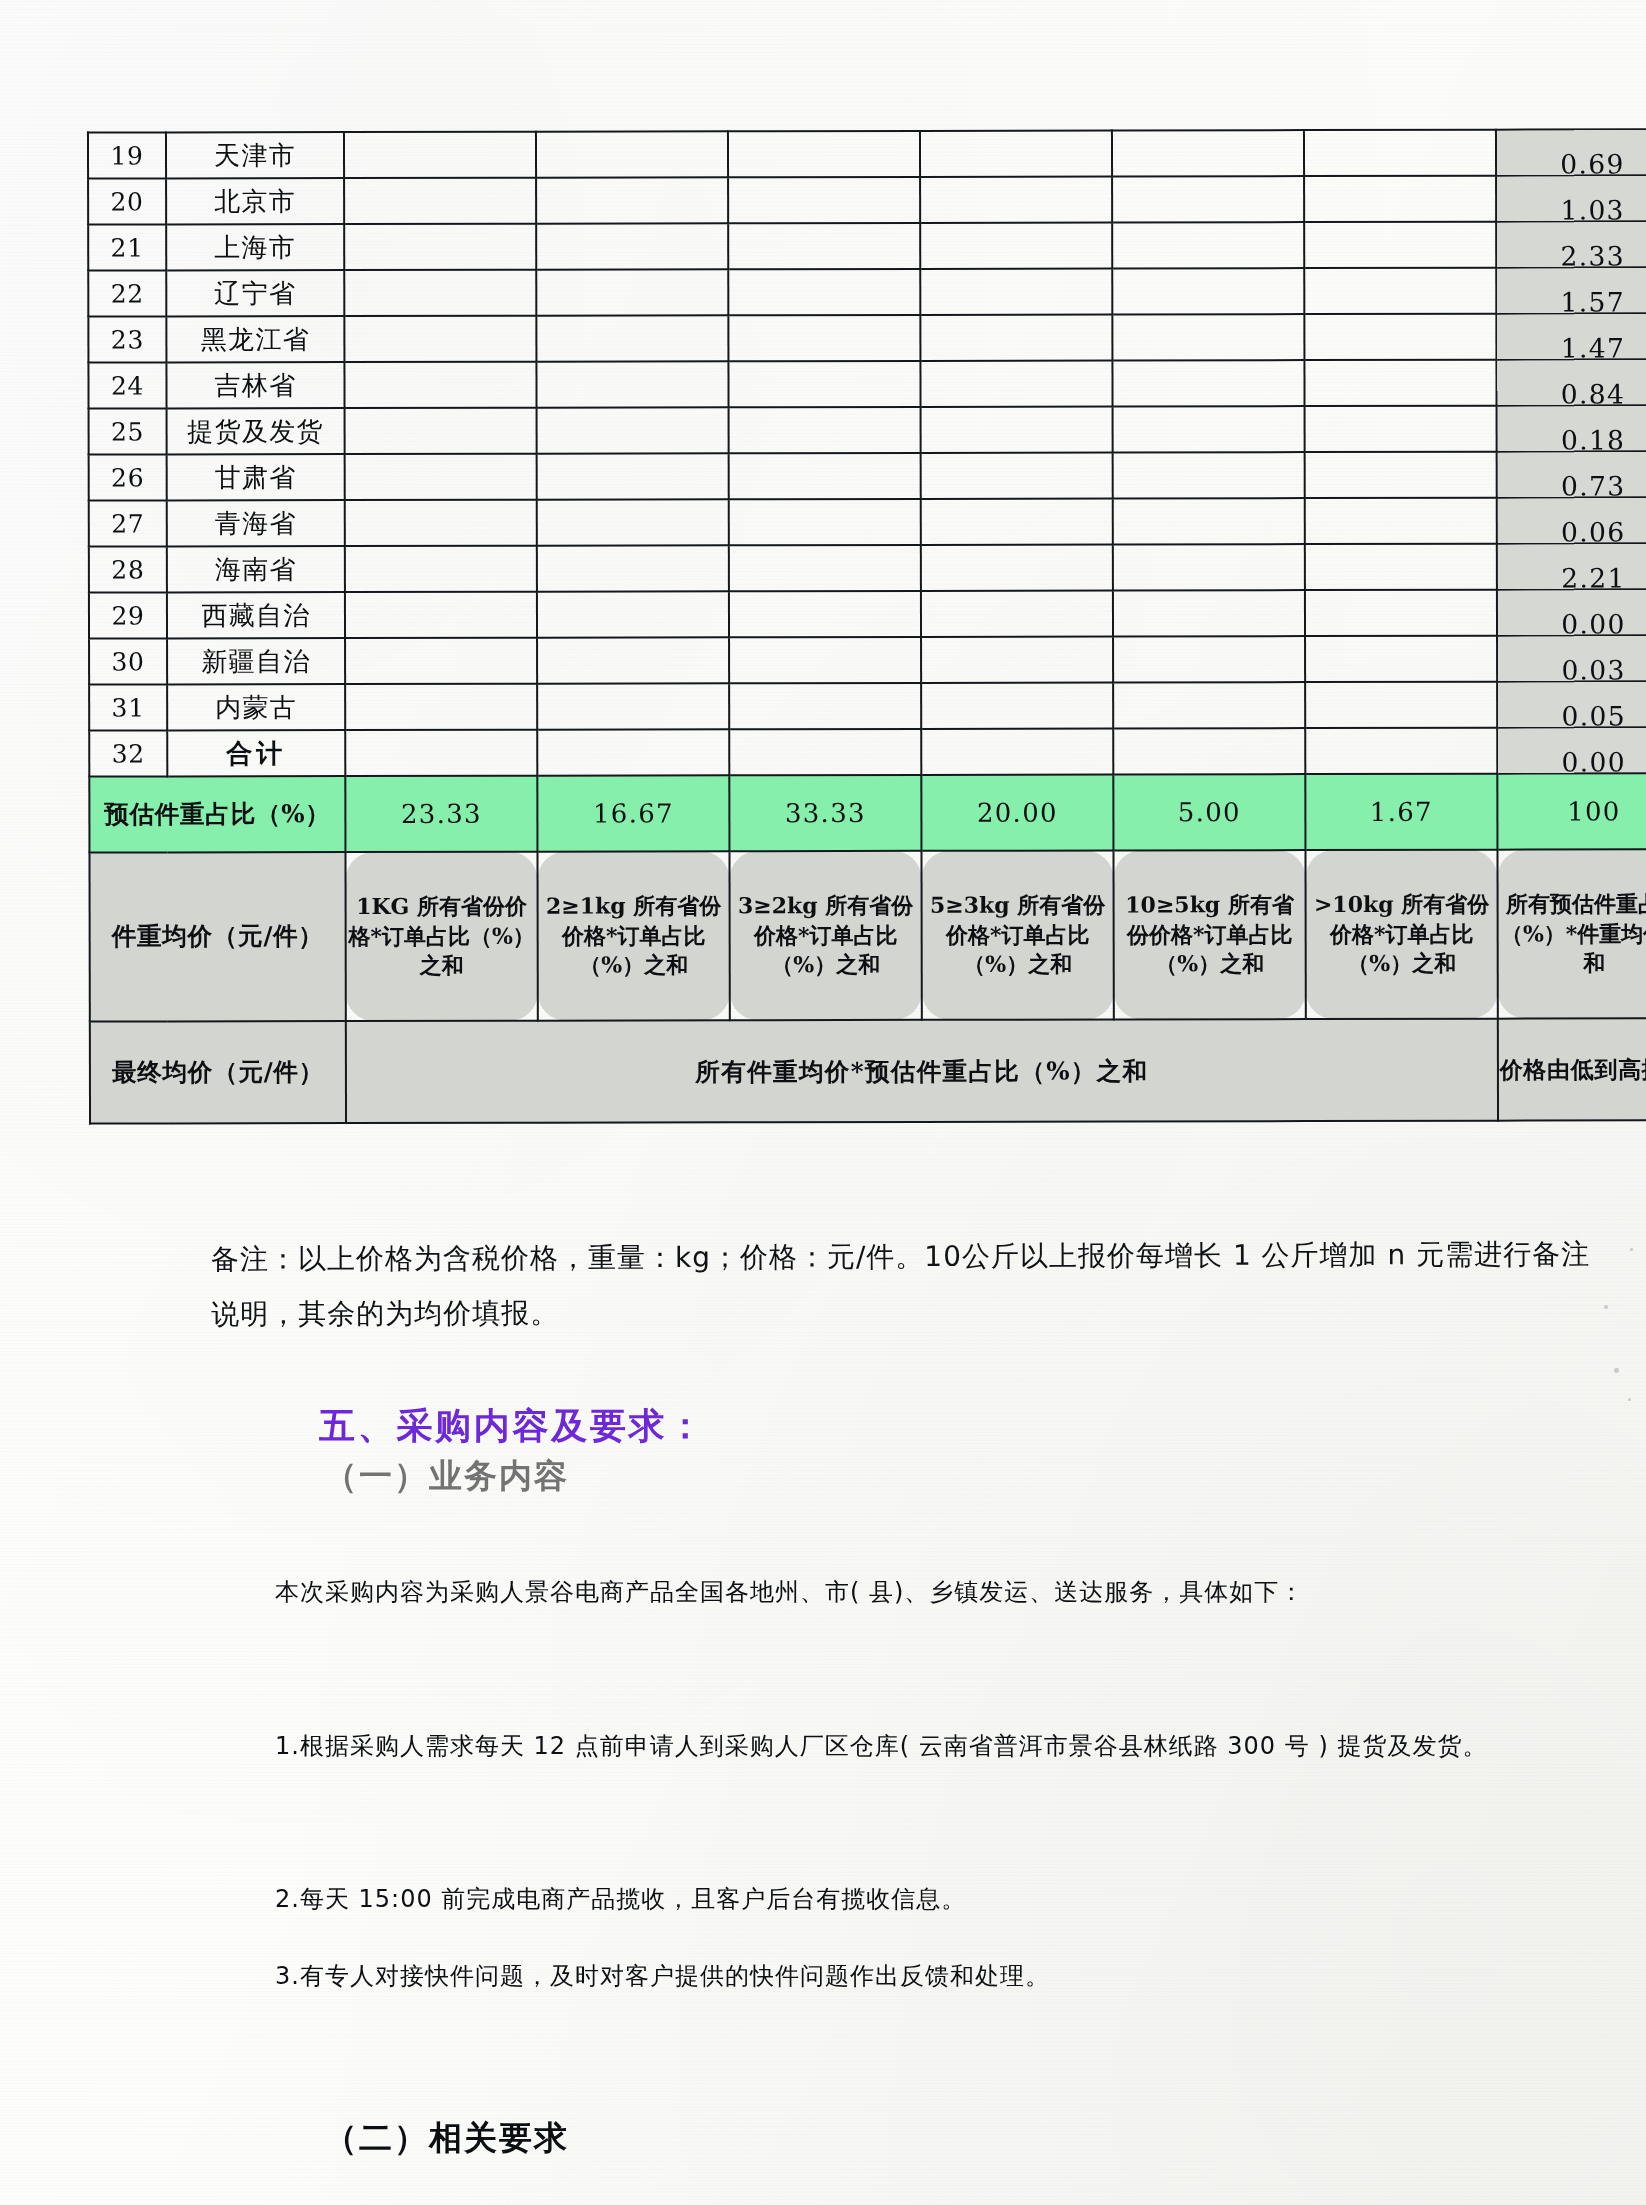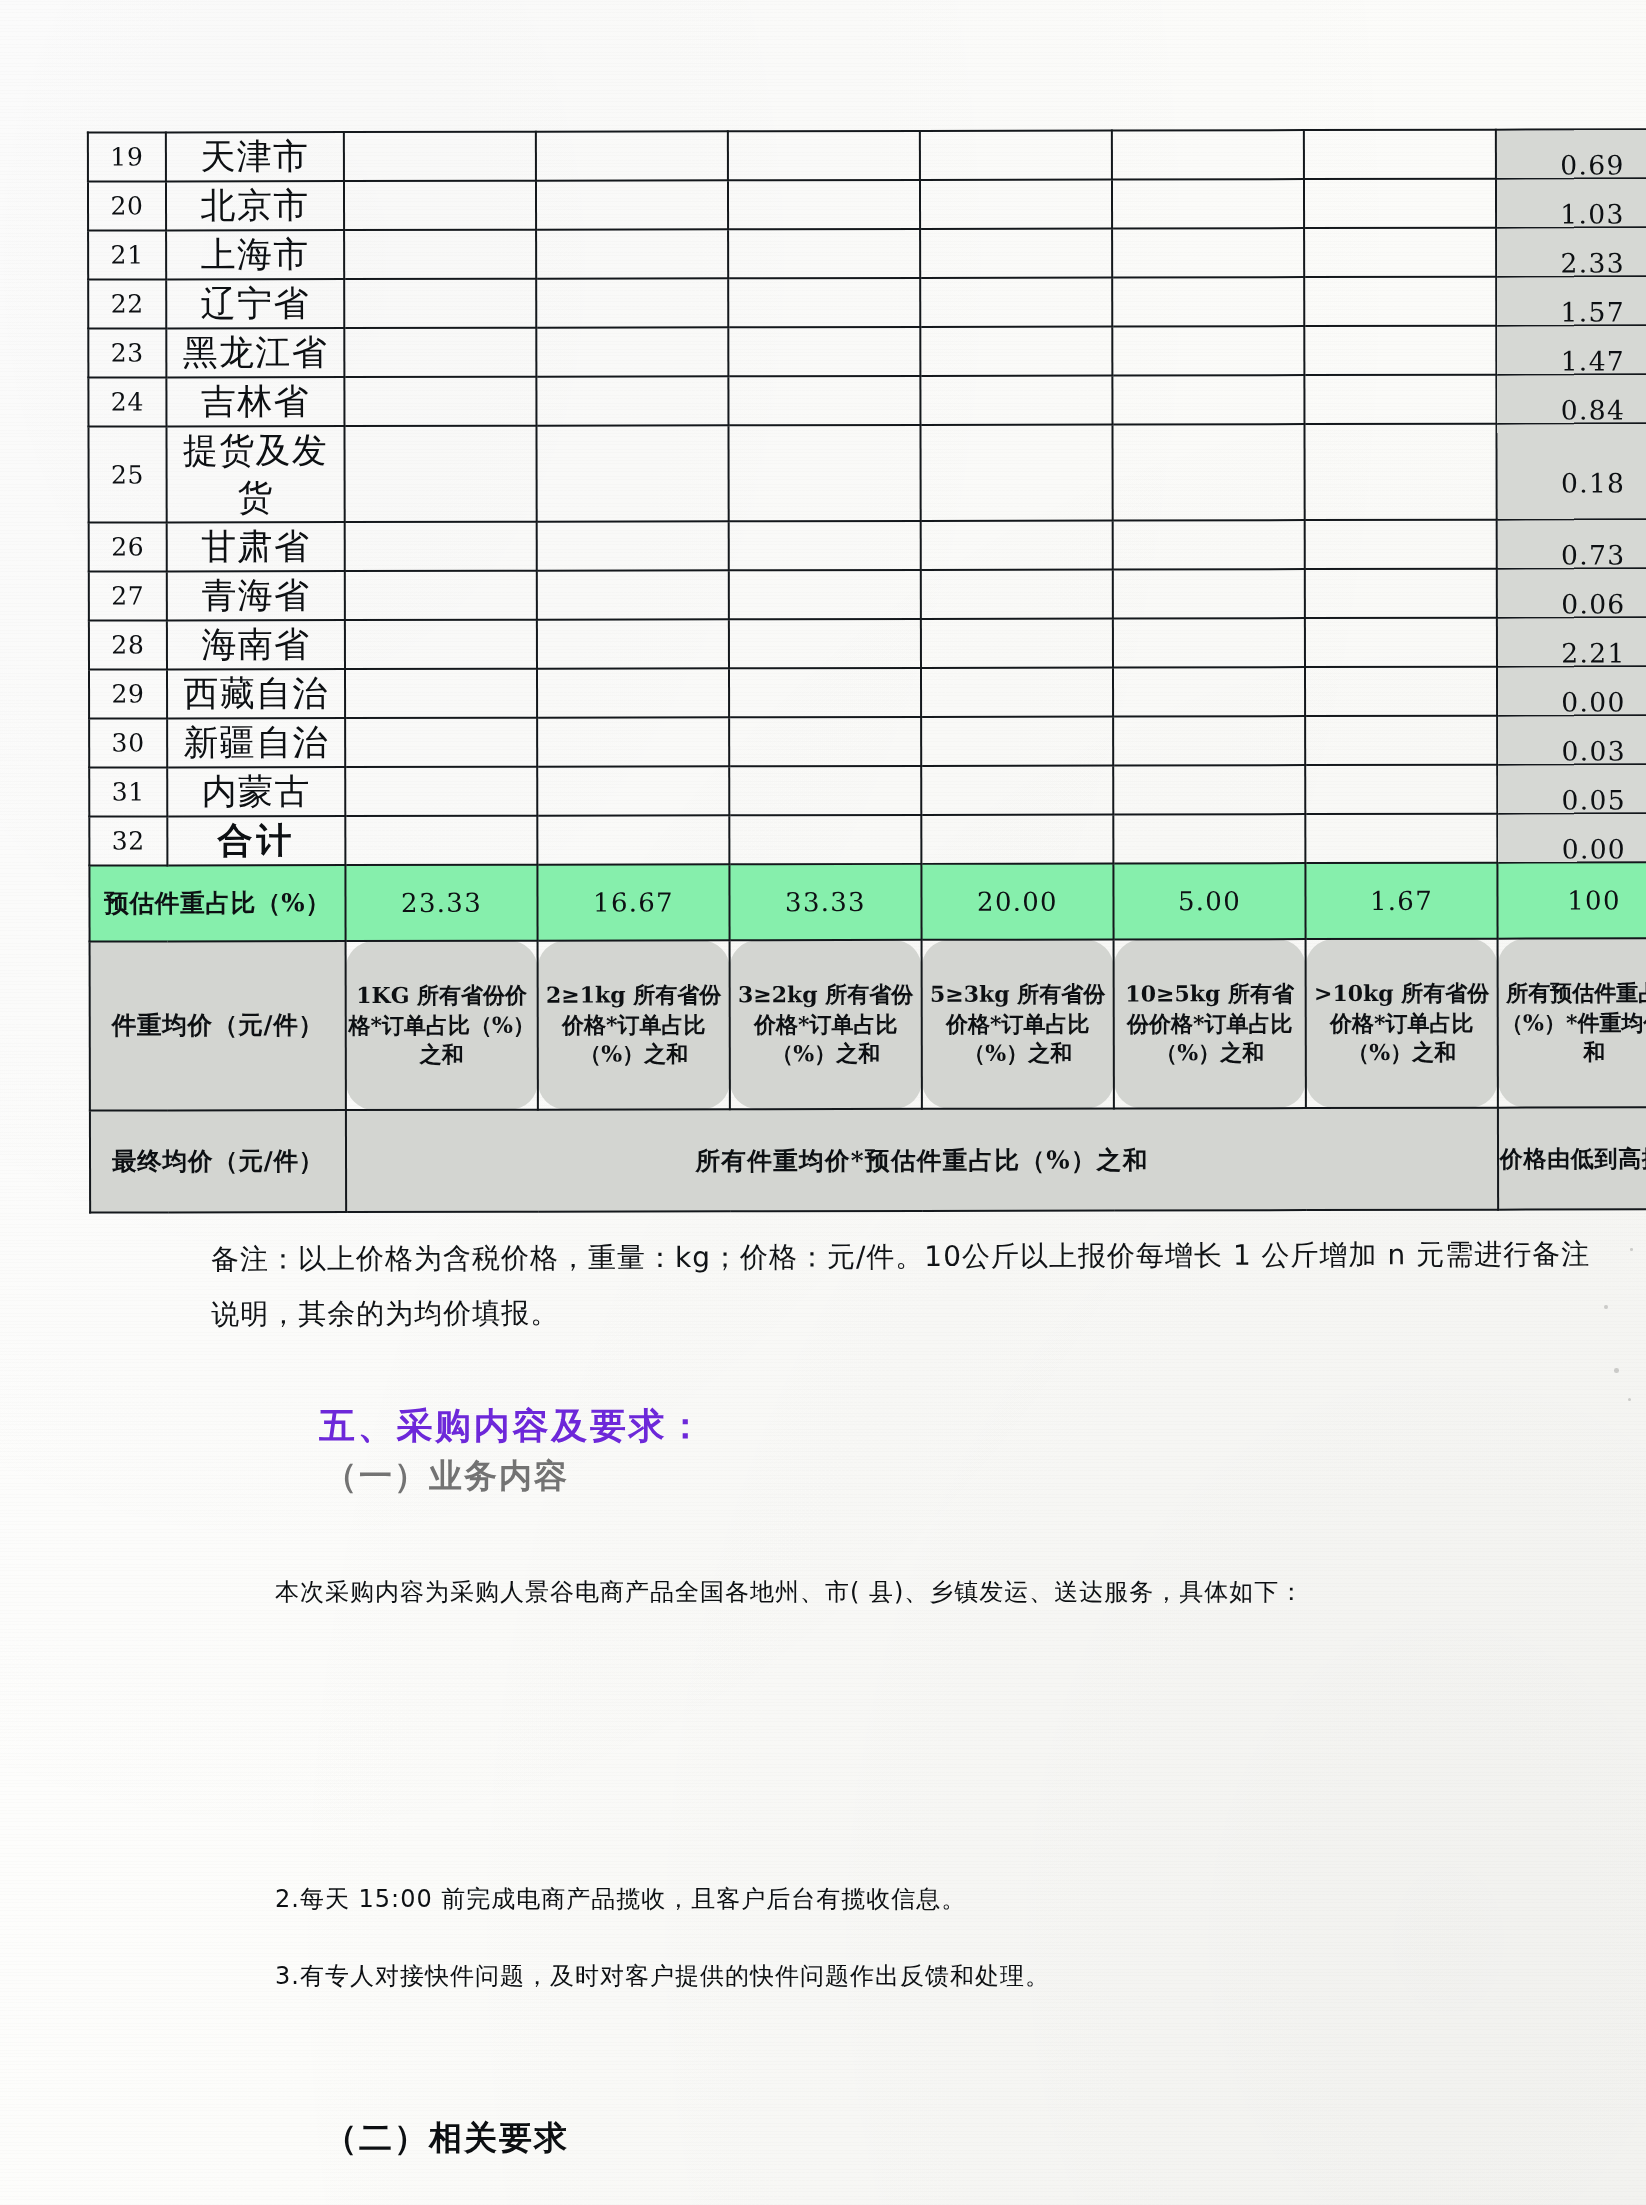--- a/index.html
+++ b/index.html
@@ -62,21 +62,21 @@
   col.c-prov  { width: 178px; }
   col.c-d     { width: 192px; }
   col.c-last  { width: 193px; }
 
   td.no-cell {
     font-size: 25px;
     font-family: "DejaVu Serif", "Liberation Serif", serif;
     letter-spacing: 0.7px;
   }
   td.prov-cell {
-    font-size: 35px;
+    font-size: 26px;
     letter-spacing: 1.3px;
     font-family: "DejaVu Sans", "Liberation Sans", sans-serif;
     font-weight: 500;
     border-radius: 22px;
   }
   td.prov-cell.total {
     font-weight: 700;
     letter-spacing: 4px;
   }
   tr.prov-row td { height: 44px; }
@@ -497,20 +497,21 @@
     </table>
   </div>
 
   <div class="note">备注：以上价格为含税价格，重量：kg；价格：元/件。10公斤以上报价每增长 1 公斤增加 n 元需进行备注说明，其余的为均价填报。</div>
 
   <div class="heading">五、采购内容及要求：</div>
   <div class="subheading">（一）业务内容</div>
 
   <div class="para p-intro"><span class="ind"></span><span>本次采购内容为采购人景谷电商产品全国各地州、市( 县)、乡镇发运、送达服务，具体如下：</span></div>
 
+  <div class="para p-item1"><span class="ind"></span><span>1.根据采购人需求每天 12 点前申请人到采购人厂区仓库( 云南省普洱市景谷县林纸路 300 号 ) 提货及发货。</span></div>
 
   <div class="para p-item2"><span class="ind"></span><span>2.每天 15:00 前完成电商产品揽收，且客户后台有揽收信息。</span></div>
 
   <div class="para p-item3"><span class="ind"></span><span>3.有专人对接快件问题，及时对客户提供的快件问题作出反馈和处理。</span></div>
 
   <div class="subheading2">（二）相关要求</div>
 
   <div class="speck" style="left:1614px; top:1368px; width:4.6px; height:4.6px;"></div>
   <div class="speck" style="left:1628px; top:1398px; width:3.3px; height:3.3px;"></div>
   <div class="speck" style="left:1604px; top:1305px; width:4px; height:4px;"></div>

